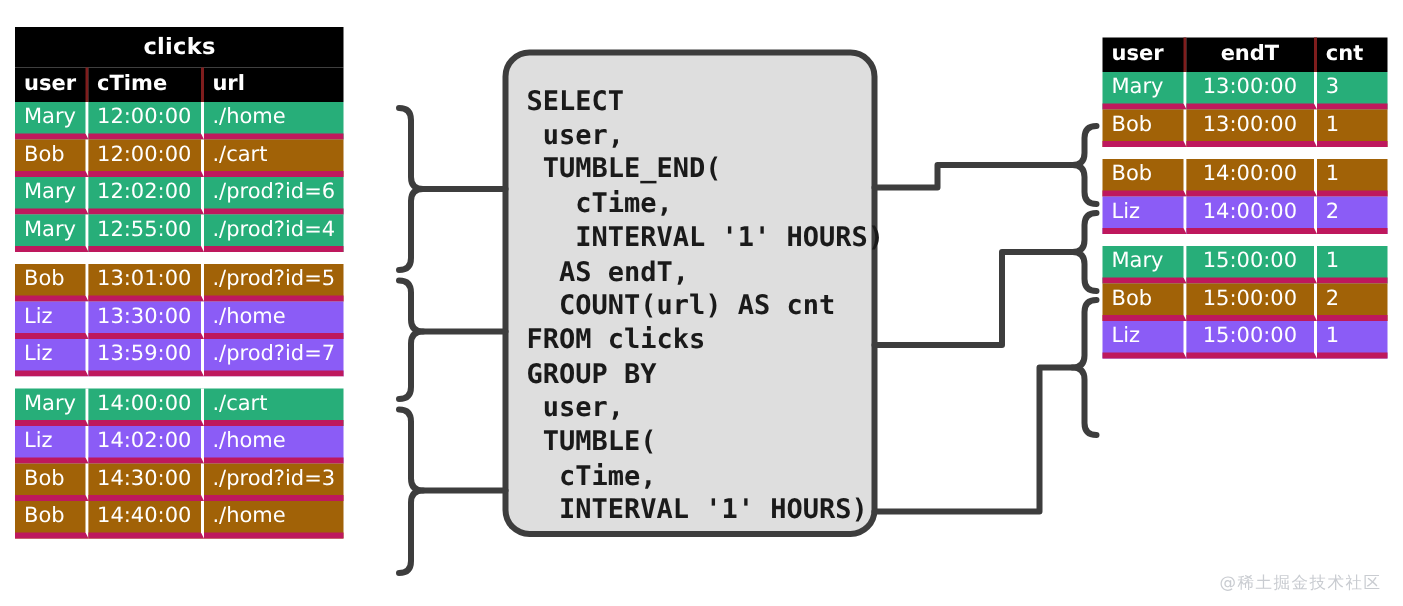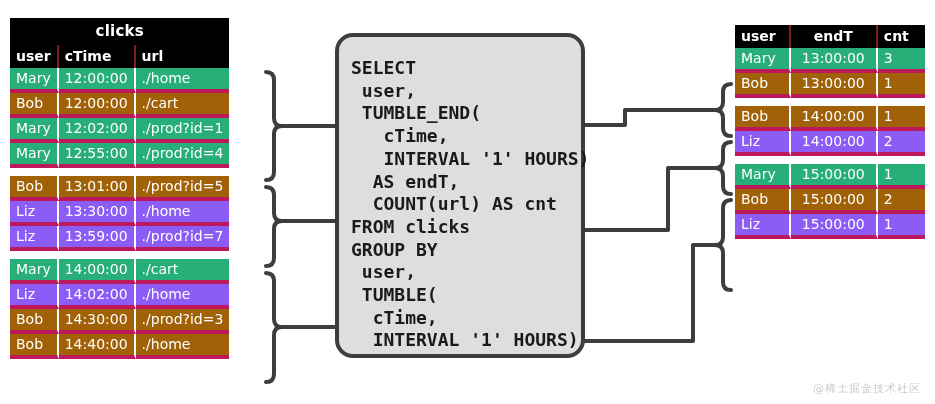--- a/index.html
+++ b/index.html
@@ -139,21 +139,21 @@
         <td class="cell u-mary c-url">./home</td>
       </tr>
       <tr>
         <td class="cell u-bob c-user">Bob</td>
         <td class="cell u-bob c-ctime">12:00:00</td>
         <td class="cell u-bob c-url">./cart</td>
       </tr>
       <tr>
         <td class="cell u-mary c-user">Mary</td>
         <td class="cell u-mary c-ctime">12:02:00</td>
-        <td class="cell u-mary c-url">./prod?id=1</td>
+        <td class="cell u-mary c-url">./prod?id=6</td>
       </tr>
       <tr>
         <td class="cell u-mary c-user">Mary</td>
         <td class="cell u-mary c-ctime">12:55:00</td>
         <td class="cell u-mary c-url">./prod?id=4</td>
       </tr>
       <tr class="row-gap">
         <td colspan="3"></td>
       </tr>
       <tr>

